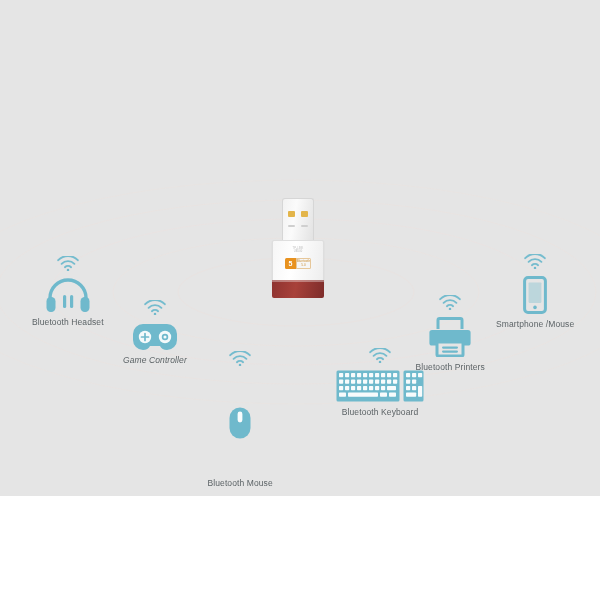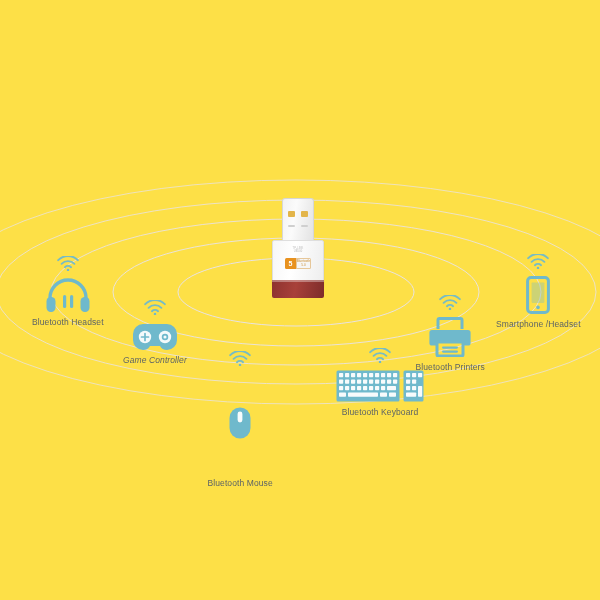--- a/index.html
+++ b/index.html
@@ -10,22 +10,22 @@
   body {
     width: 600px;
     height: 600px;
     font-family: "Liberation Sans", sans-serif;
     overflow: hidden;
   }
 
   #stage {
     position: relative;
     width: 600px;
-    height: 600px;
-    background: #fde047;
+    height: 496px;
+    background: #e5e5e5;
   }
 
   
   #rings-layer {
     position: absolute;
     left: 0; top: 0;
     width: 600px;
     height: 600px;
   }
 
@@ -342,17 +342,17 @@
             <path d="M7.9 11.2 A4.6 4.6 0 0 1 14.1 11.2" fill="none" stroke="#6fb9cc" stroke-width="1.9" stroke-linecap="round" opacity="0.95"></path>
             <circle cx="11" cy="13.9" r="1.25" fill="#6fb9cc"></circle>
           </svg></div>
         <div class="glyph">
           <svg width="24" height="38" viewBox="0 0 24 38">
             <rect x="1.6" y="1.6" width="20.8" height="34.8" rx="3.4" fill="none" stroke="#6fb9cc" stroke-width="3"></rect>
             <rect x="5.6" y="6.4" width="12.8" height="20.5" rx="0.8" fill="#6fb9cc" opacity="0.35"></rect>
             <circle cx="12" cy="31.4" r="1.8" fill="#6fb9cc"></circle>
           </svg>
         </div>
-        <div class="caption" style="color: rgb(92, 99, 102);">Smartphone /Headset</div>
+        <div class="caption" style="color: rgb(92, 99, 102);">Smartphone /Mouse</div>
       </div>
     </div>
 
 </div>
 
 </body></html>

